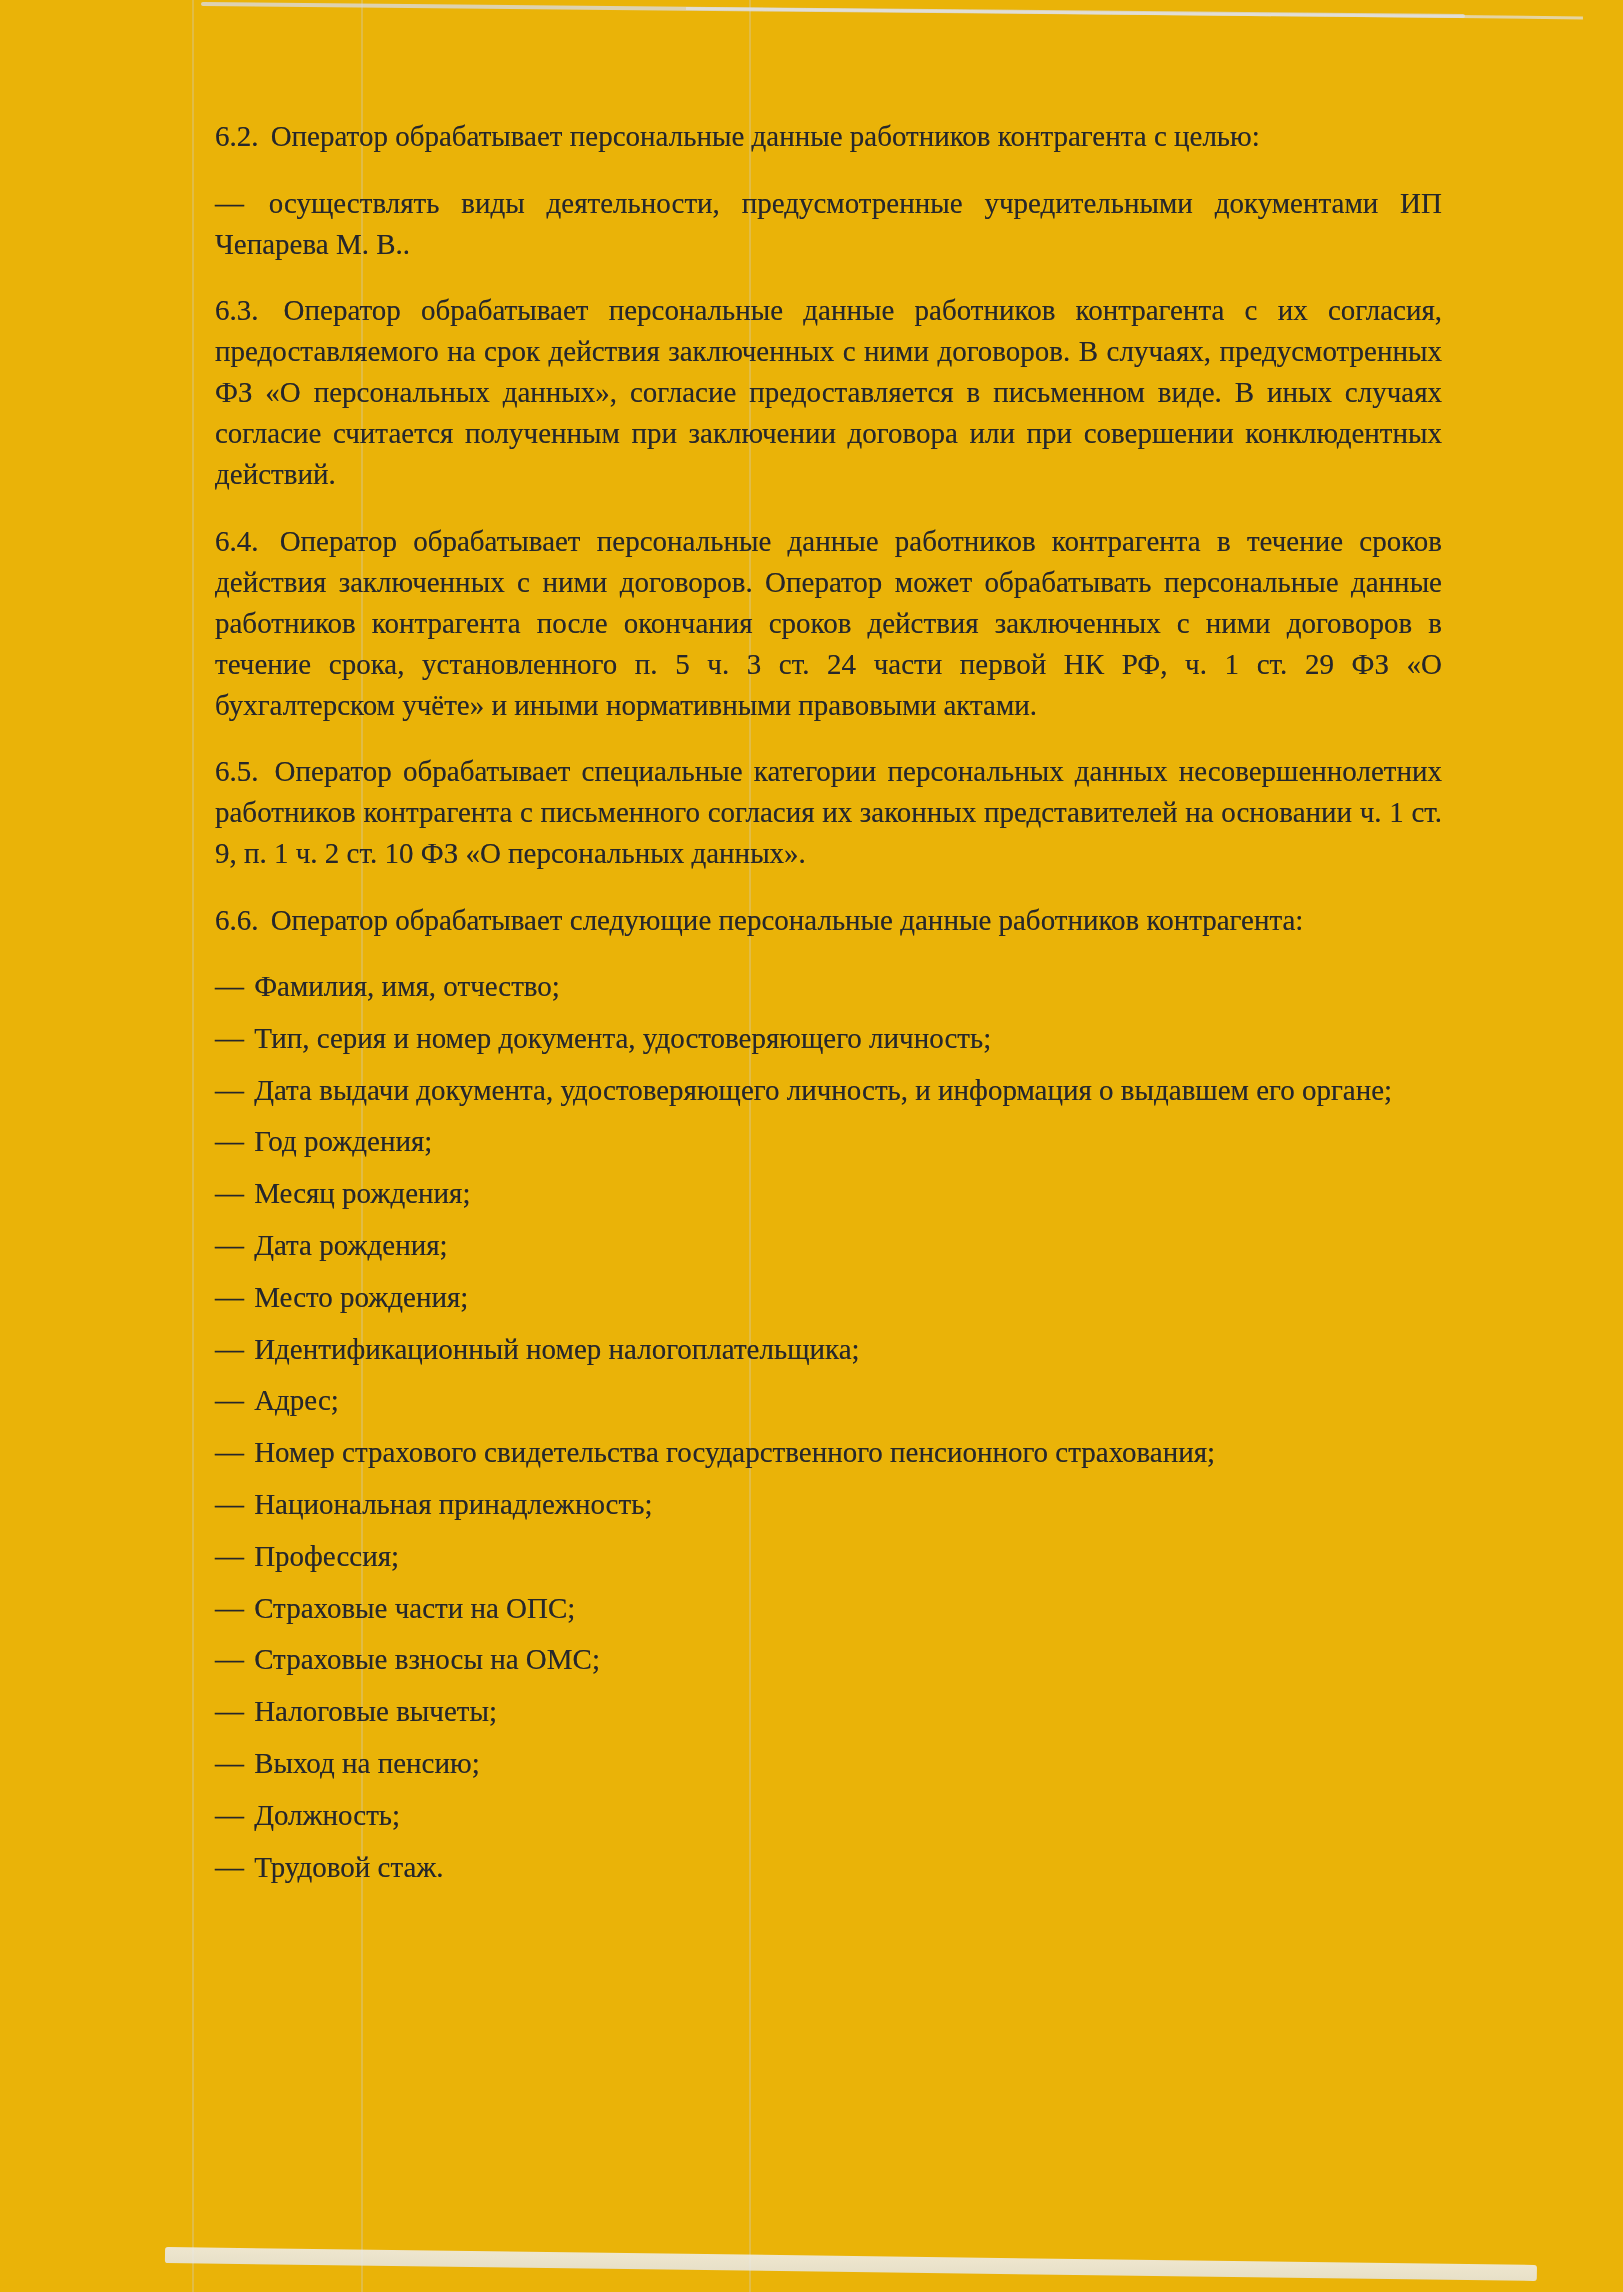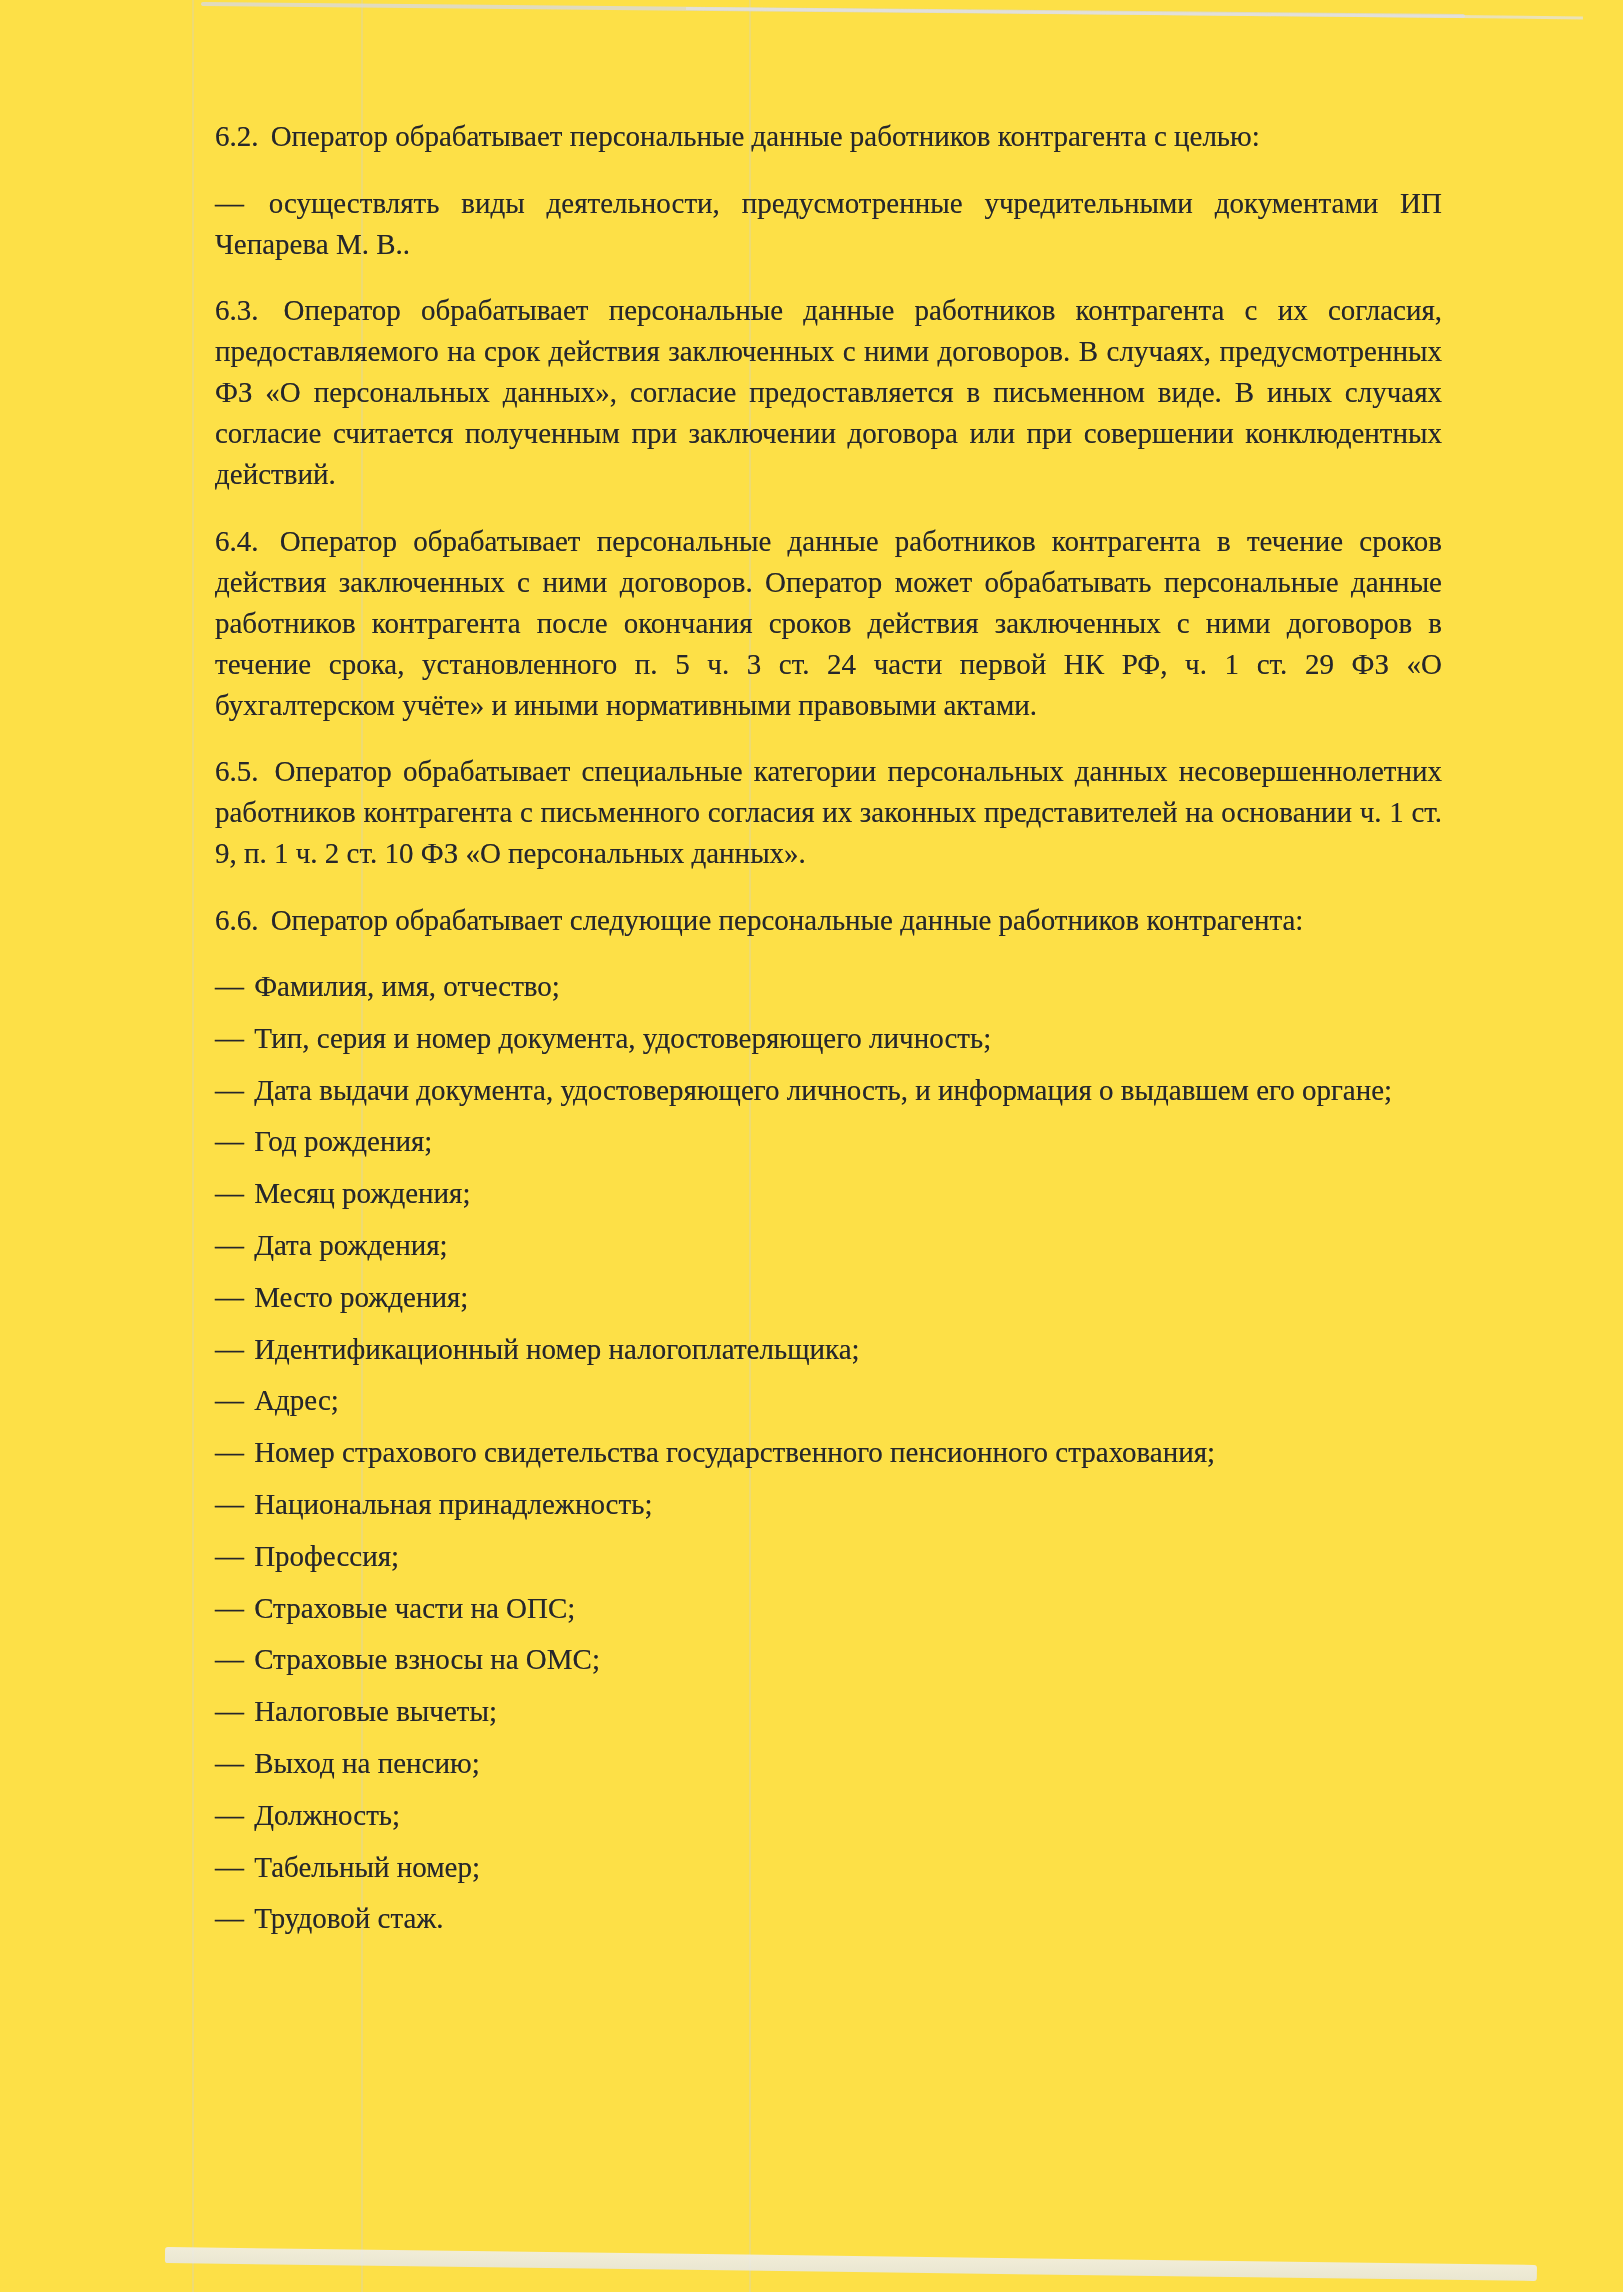--- a/index.html
+++ b/index.html
@@ -10,21 +10,21 @@
     width: 1623px;
     height: 2293px;
     background: #ffffff;
     position: relative;
     overflow: hidden;
     font-family: "Liberation Serif", "DejaVu Serif", serif;
   }
   .scan-page {
     position: absolute;
     inset: 0;
-    background: #fde047;
+    background: #eab308;
     overflow: hidden;
   }
   
   .streak {
     position: absolute;
     top: 0;
     bottom: 0;
     width: 2px;
     background: rgba(205, 209, 216, 0.30);
   }
@@ -131,18 +131,17 @@
     <p class="item"><span class="dash">—</span> <span>Идентификационный номер налогоплательщика;</span></p>
     <p class="item"><span class="dash">—</span> <span>Адрес;</span></p>
     <p class="item"><span class="dash">—</span> <span>Номер страхового свидетельства государственного пенсионного страхования;</span></p>
     <p class="item"><span class="dash">—</span> <span>Национальная принадлежность;</span></p>
     <p class="item"><span class="dash">—</span> <span>Профессия;</span></p>
     <p class="item"><span class="dash">—</span> <span>Страховые части на ОПС;</span></p>
     <p class="item"><span class="dash">—</span> <span>Страховые взносы на ОМС;</span></p>
     <p class="item"><span class="dash">—</span> <span>Налоговые вычеты;</span></p>
     <p class="item"><span class="dash">—</span> <span>Выход на пенсию;</span></p>
     <p class="item"><span class="dash">—</span> <span>Должность;</span></p>
-    <p class="item"><span class="dash">—</span> <span>Табельный номер;</span></p>
     <p class="item"><span class="dash">—</span> <span>Трудовой стаж.</span></p>
 
   </div>
 </div>
 
 
 </body></html>

